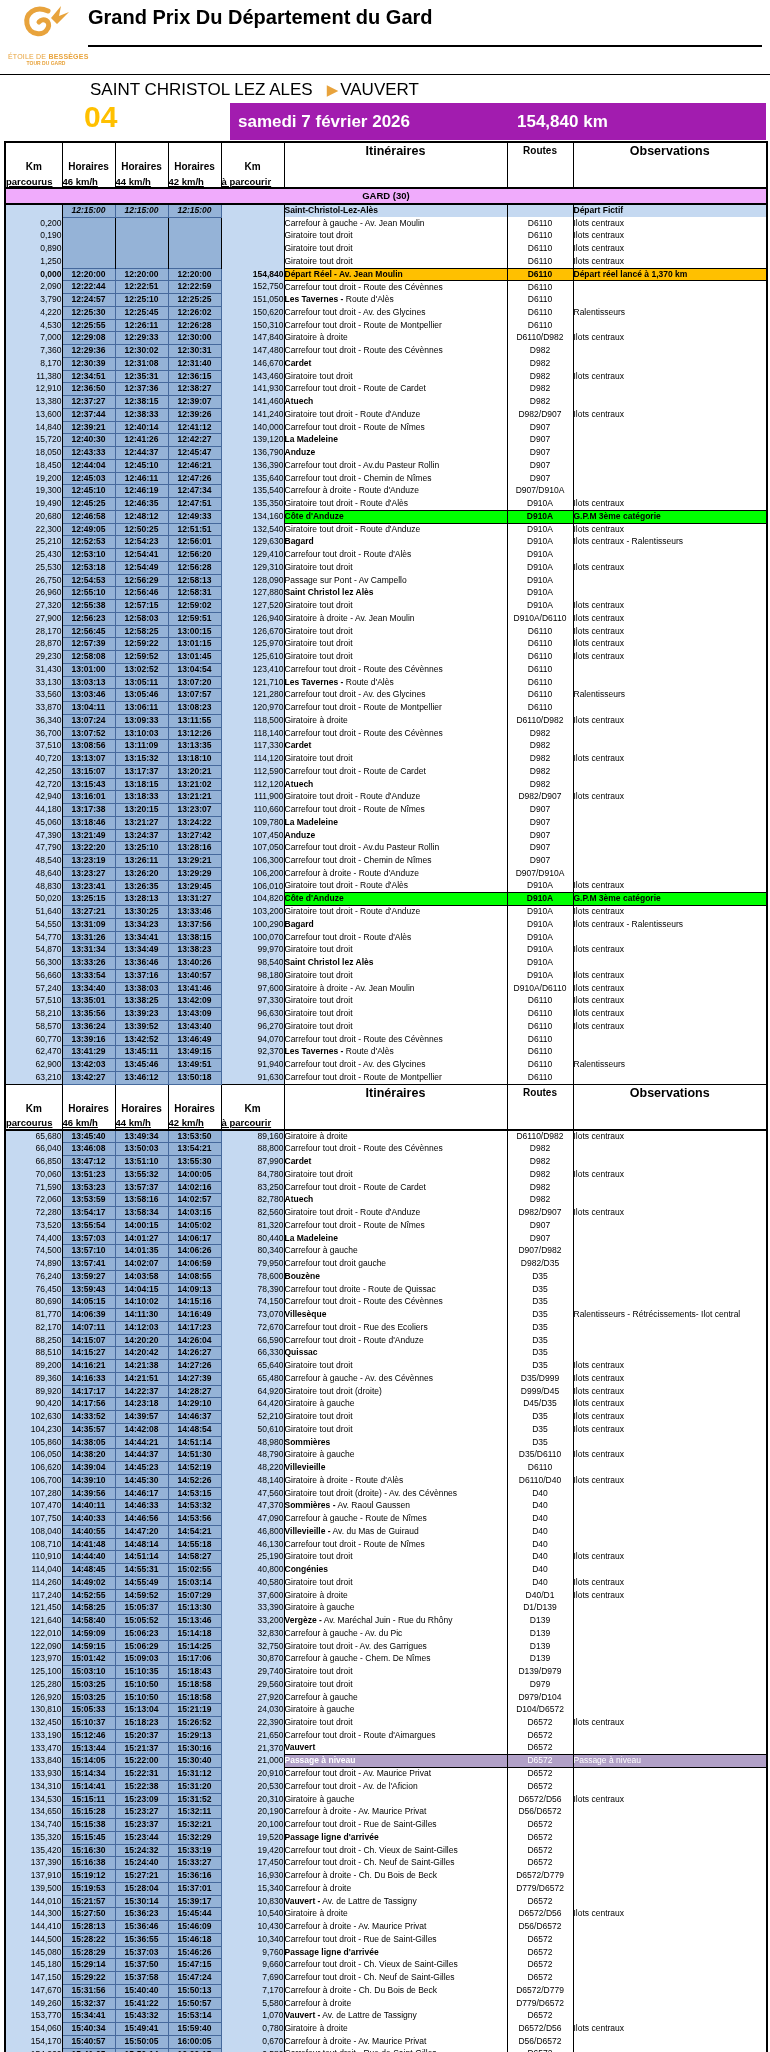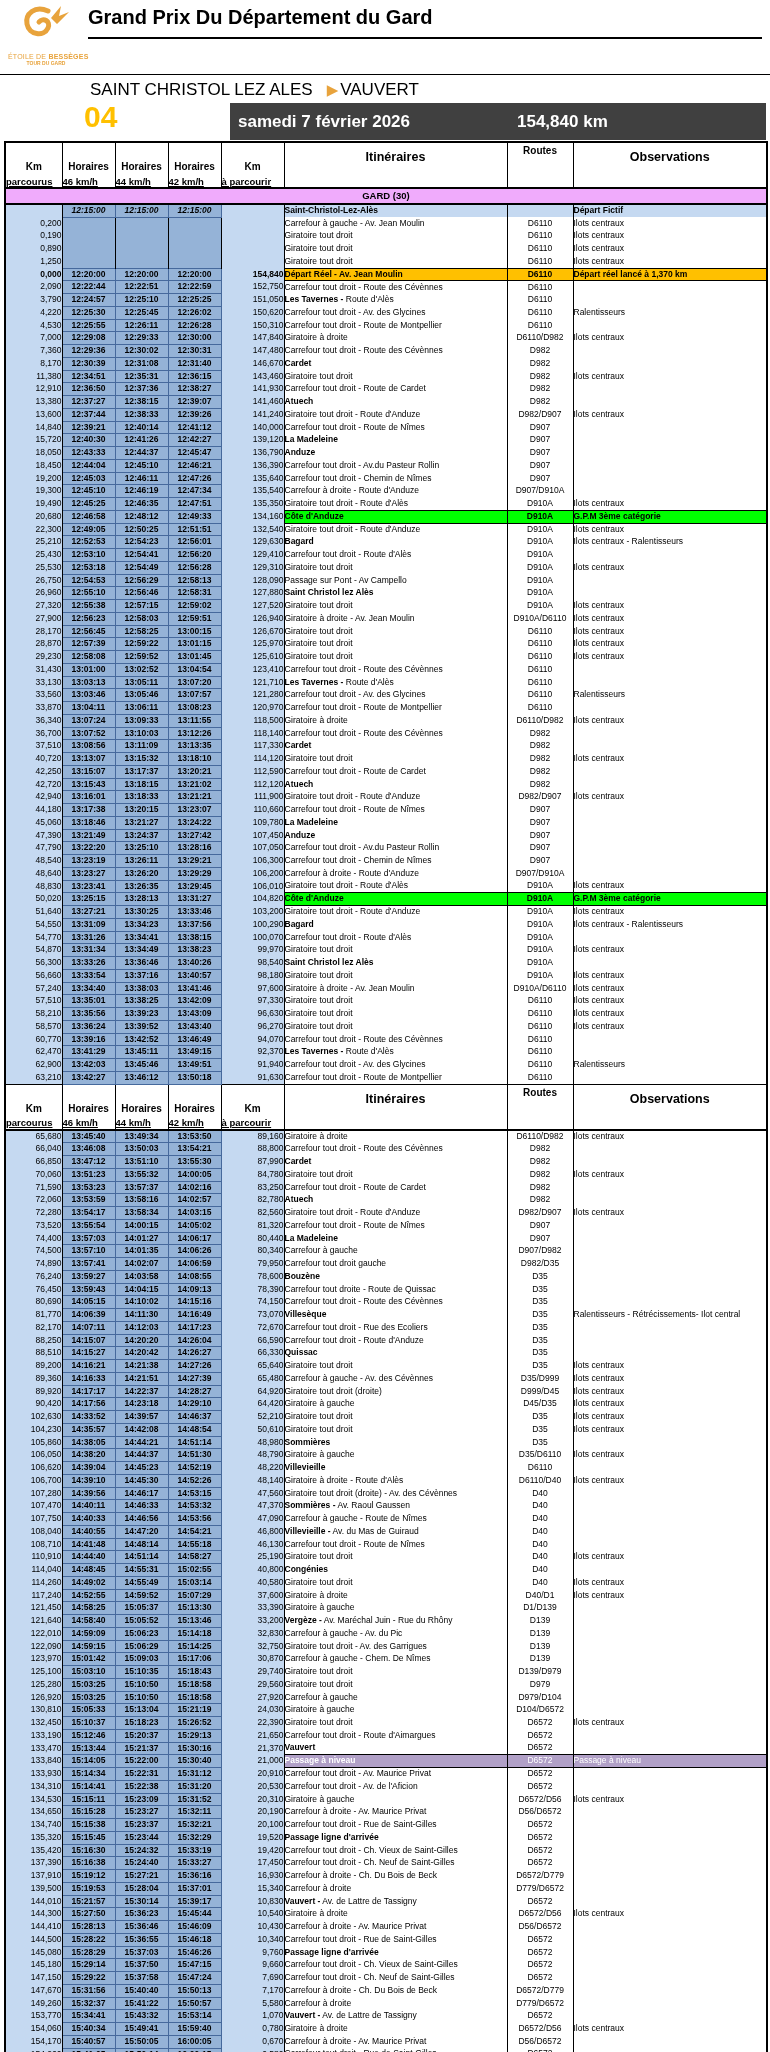--- a/index.html
+++ b/index.html
@@ -3,35 +3,35 @@
 <meta charset="utf-8">
 <style>
   html,body{margin:0;padding:0;background:#fff;}
   body{width:770px;height:2052px;overflow:hidden;font-family:"Liberation Sans",sans-serif;color:#000;position:relative;}
   
   .doc-header{position:relative;width:770px;height:141px;}
   .logo{position:absolute;left:8px;top:3px;width:76px;height:66px;text-align:center;}
   .logo-text1{font-size:7px;color:#E8A33C;letter-spacing:.2px;white-space:nowrap;}
   .logo-text1 b{font-weight:bold;}
   .logo-text2{font-size:5px;color:#E8A33C;font-weight:bold;}
-  .doc-title{position:absolute;left:88px;top:6px;right:8px;font-size:20px;font-weight:bold;padding-bottom:8px;border-bottom:2px solid #000;}
+  .doc-title{position:absolute;left:88px;top:6px;right:8px;font-size:20px;font-weight:bold;padding-bottom:16px;border-bottom:2px solid #000;}
   .header-rule{position:absolute;left:0;top:74px;width:770px;border-top:1px solid #000;}
   .stage-line{position:absolute;left:90px;top:80px;font-size:17px;white-space:nowrap;}
   .stage-arrow{color:#E8A33C;font-size:15px;padding:0 2px 0 14px;}
   .stage-number{position:absolute;left:84px;top:100px;font-size:30px;font-weight:bold;color:#FFC000;}
-  .date-bar{position:absolute;left:230px;top:103px;width:536px;height:37px;background:#404040;color:#fff;font-weight:bold;font-size:17px;}
+  .date-bar{position:absolute;left:230px;top:103px;width:536px;height:37px;background:#a21caf;color:#fff;font-weight:bold;font-size:17px;}
   .date-text{position:absolute;left:8px;top:9px;}
   .dist-text{position:absolute;left:287px;top:9px;}
   
   table.roadbook{position:absolute;left:4px;top:141px;width:762px;border-collapse:collapse;table-layout:fixed;border:2px solid #000;}
   .roadbook td,.roadbook th{padding:0;white-space:nowrap;overflow:hidden;font-size:8.5px;line-height:1.15;}
   .h-row th{border:1px solid #000;border-bottom:2px solid #000;height:28px;vertical-align:top;background:#fff;font-weight:bold;}
   .h-l1{font-size:10px;margin-top:18px;text-align:center;}
   .h-l2{font-size:9.5px;margin-top:4px;text-align:left;text-decoration:underline;}
-  .h-big{font-size:12.5px;margin-top:7px;text-align:center;}
+  .h-big{font-size:12.5px;margin-top:1px;text-align:center;}
   .h-mid{font-size:10px;margin-top:2px;text-align:center;}
   .gard-row td{background:#f0abfc;font-weight:bold;text-align:center;font-size:9.5px;height:14px;border:1px solid #000;border-bottom:2px solid #000;}
   .data-row{height:12.75px;}
   .data-row td{border-left:1px solid #000;border-right:1px solid #000;}
   .c-km{background:#C5D9F1;text-align:right;padding-right:7px;}
   .c-kmr{background:#C5D9F1;text-align:right;padding-right:9px;}
   .c-h{background:#95B3D7;text-align:center;font-weight:bold;}
   .c-h.has-time{border:1px solid #46699c;}
   .c-it{padding-left:3px;text-align:left;}
   .c-rt{text-align:center;}

